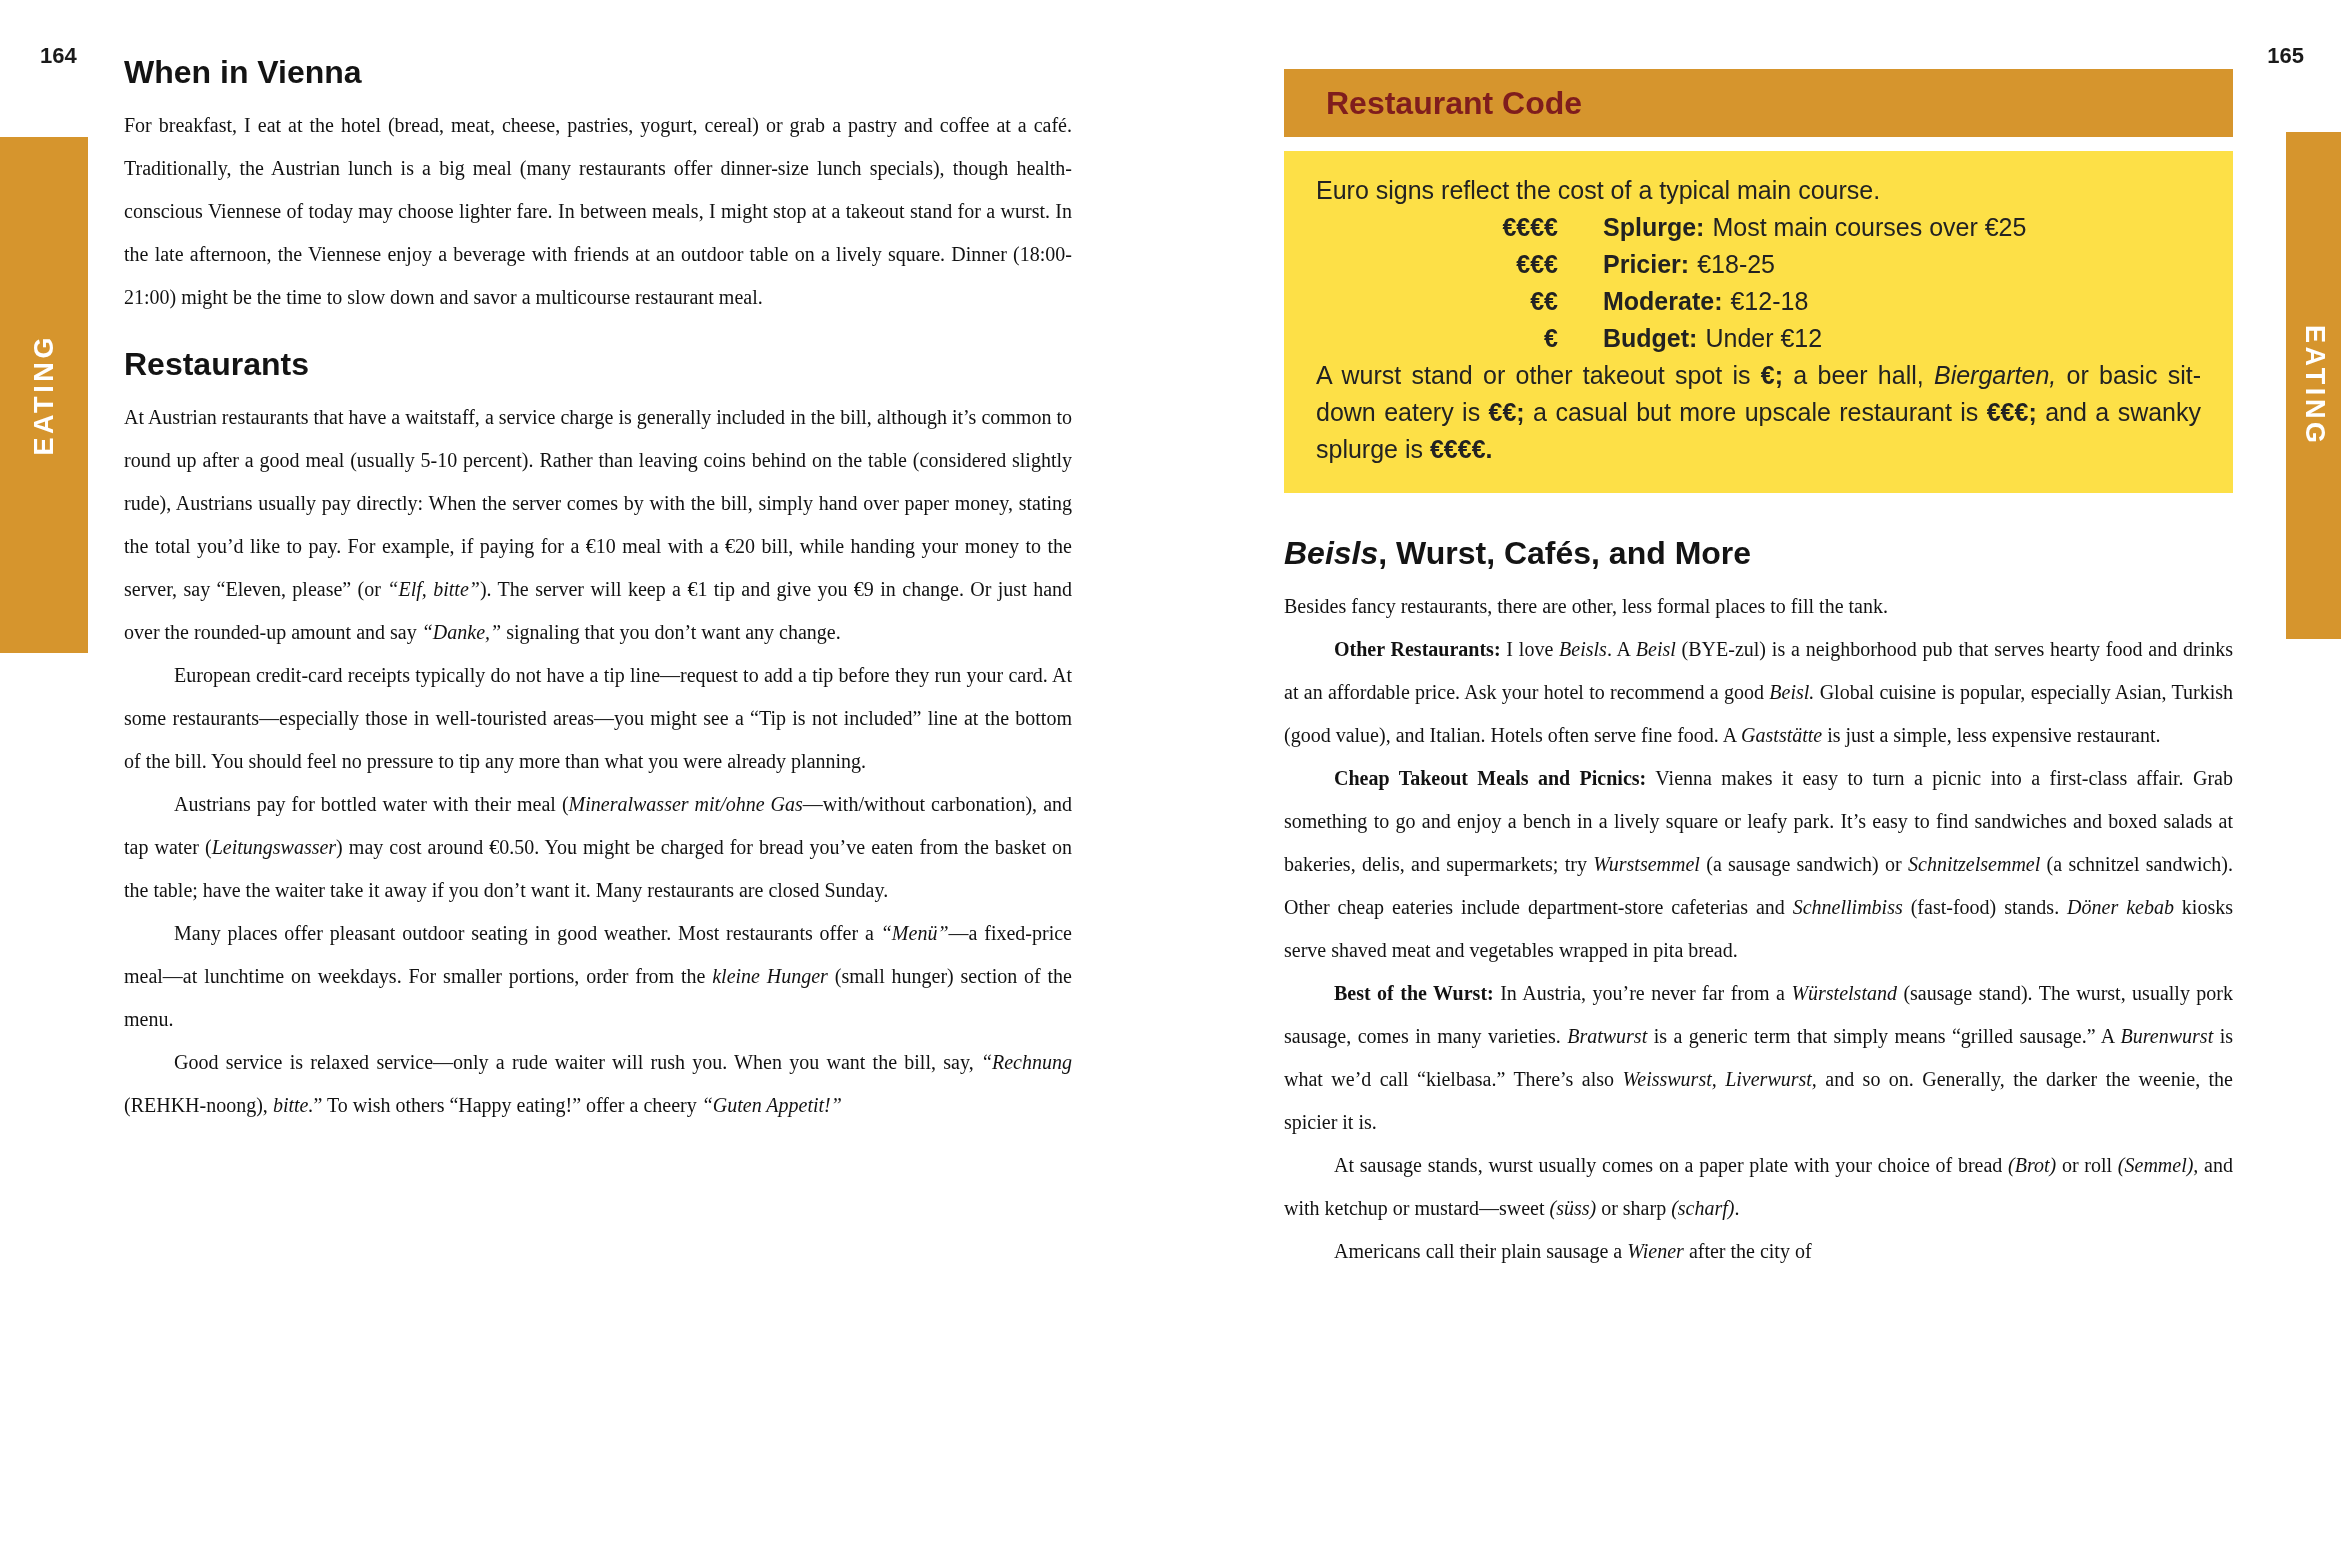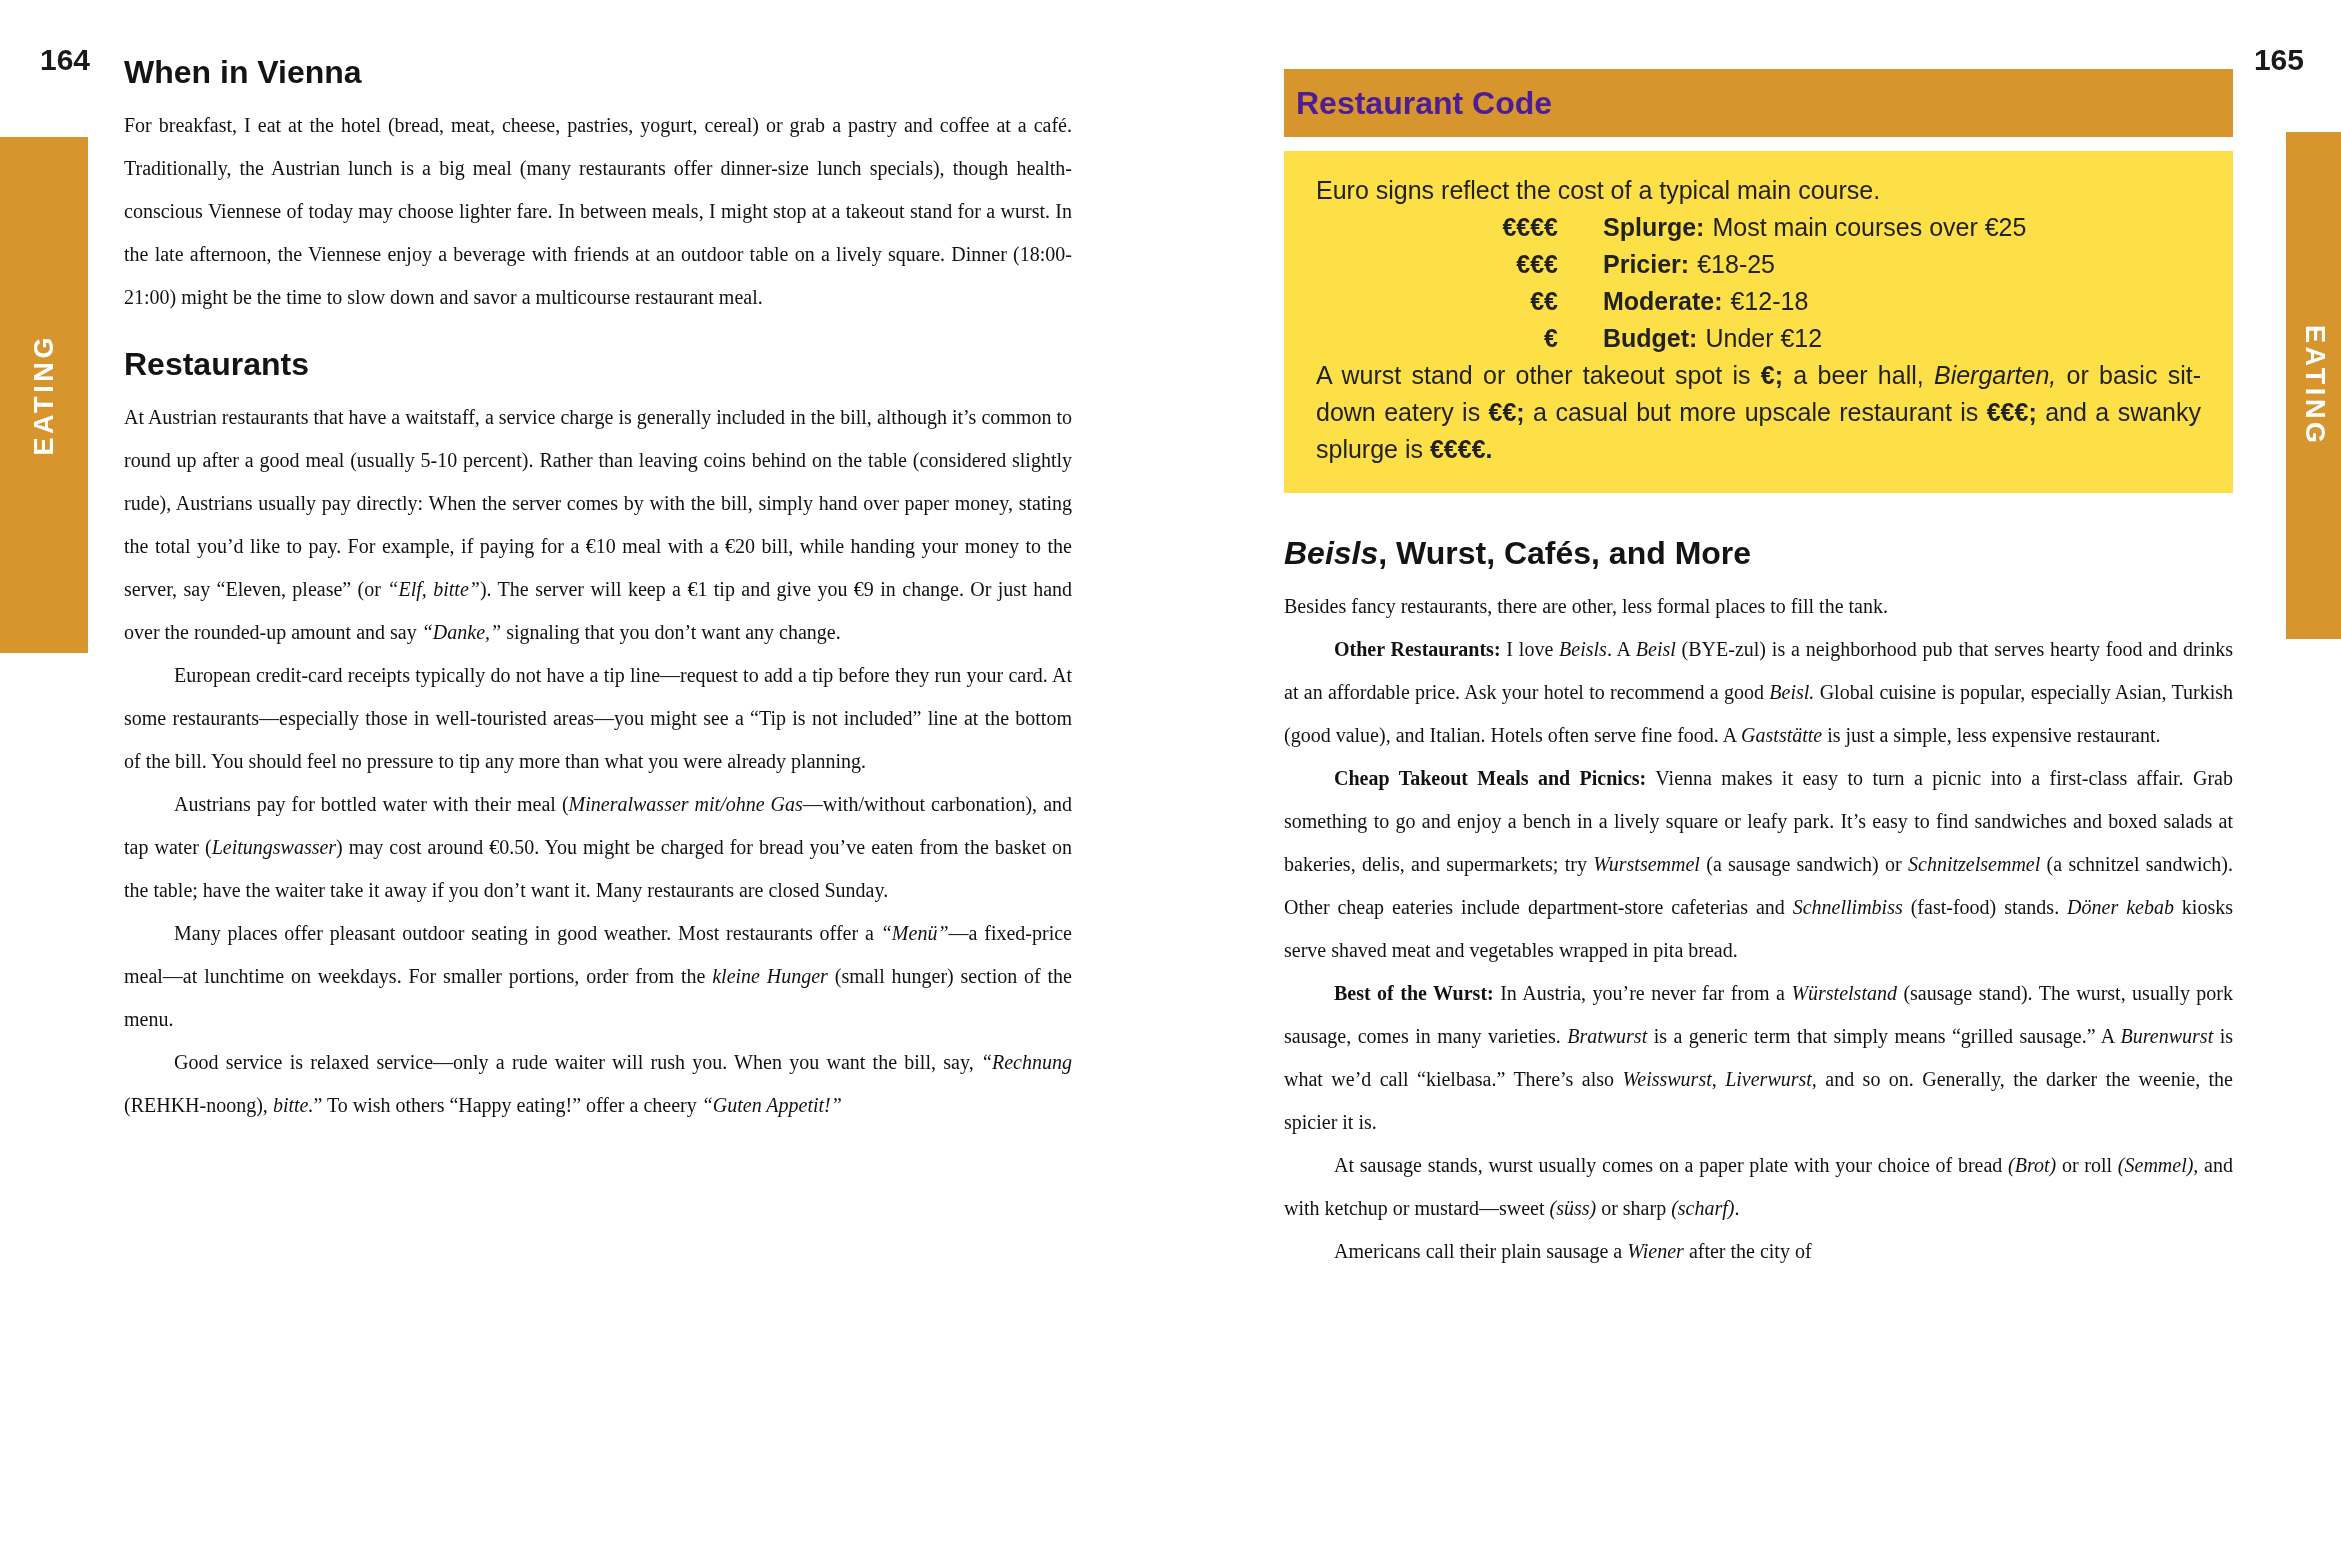--- a/index.html
+++ b/index.html
@@ -6,21 +6,21 @@
   body{
     width:2342px;height:1561px;background:#ffffff;
     font-family:"Liberation Serif", serif;color:#111;
     overflow:hidden;position:relative;
   }
   .page-spread{position:absolute;inset:0;}
 
   
   .pagenum{
     position:absolute;top:43px;
-    font-family:"Liberation Sans", sans-serif;font-weight:bold;font-size:30px;color:#1a1a1a;
+    font-family:"Liberation Sans", sans-serif;font-weight:bold;font-size:22px;color:#1a1a1a;
   }
   .pagenum.left{left:40px;}
   .pagenum.right{right:38px;}
 
   
   .tab{
     position:absolute;background:#d6952d;
     display:flex;align-items:center;justify-content:center;
   }
   .tab-left{left:0;top:137px;width:88px;height:516px;}
@@ -47,23 +47,23 @@
   p.body{
     font-size:20px;line-height:43px;margin:0;text-align:justify;color:#121212;
   }
   p.body.ind{text-indent:50px;}
   .i{font-style:italic;}
   .b{font-weight:bold;}
 
   
   .codebox{width:949px;}
   .codebox-header{
-    height:68px;background:#d6952d;color:#4c1d95;
+    height:68px;background:#d6952d;color:#7f1d1d;
     font-family:"Liberation Sans", sans-serif;font-weight:bold;font-size:32px;
-    line-height:68px;padding-left:12px;box-sizing:border-box;
+    line-height:68px;padding-left:42px;box-sizing:border-box;
   }
   .codebox-body{
     margin-top:13.5px;background:#fde047;
     padding:21.6px 32px 25px 32px;box-sizing:border-box;
     font-family:"Liberation Sans", sans-serif;font-size:25px;line-height:37px;color:#222;
   }
   .box-row{display:flex;}
   .box-row .sym{width:242px;text-align:right;font-weight:bold;flex:none;}
   .box-row .rowtext{margin-left:45px;}
   .box-row .lbl{font-weight:bold;margin-right:8px;}

